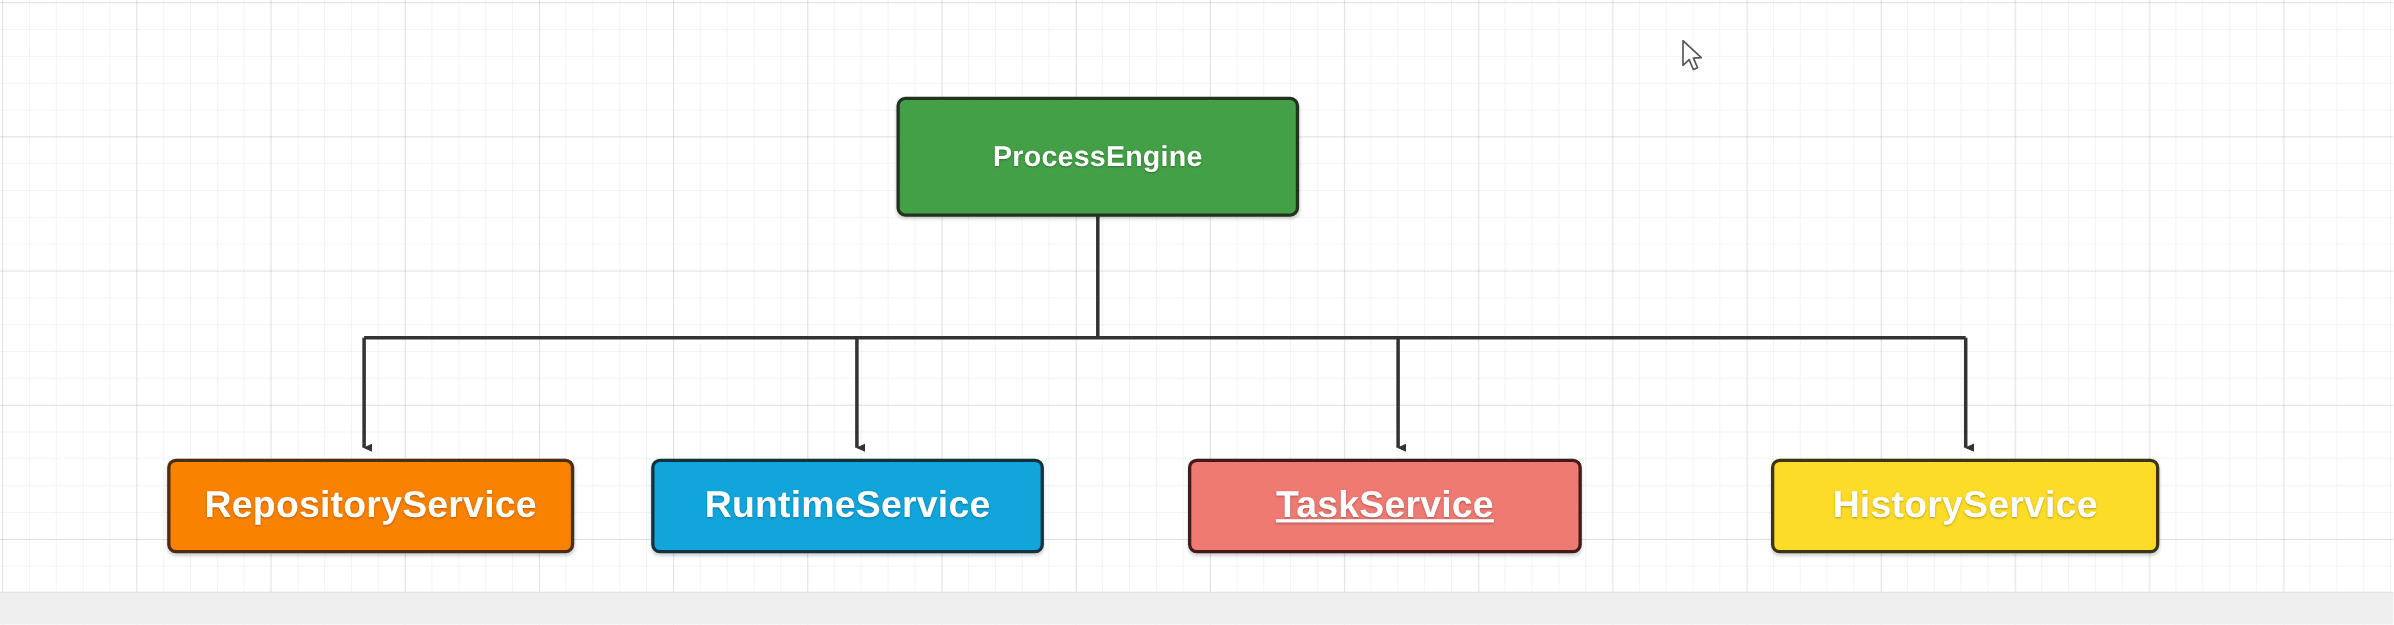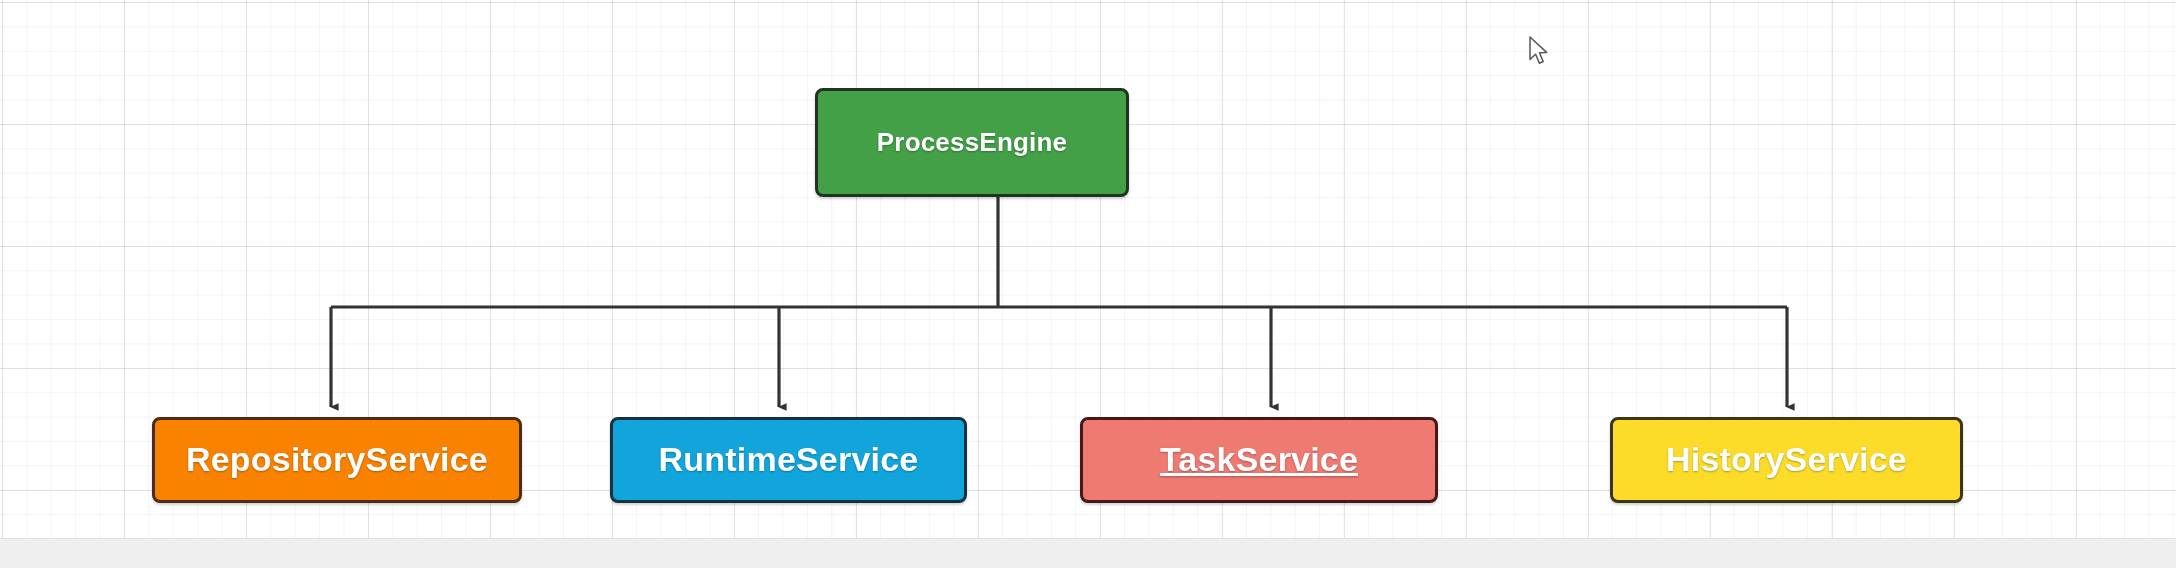--- a/index.html
+++ b/index.html
@@ -58,21 +58,21 @@
   .node-label {
     display: block;
     line-height: 1.1;
     padding: 0 6px;
   }
 
   
   .node-root {
     left: 815px;
     top: 88px;
-    width: 314px;
+    width: 366px;
     height: 109px;
     font-size: 26px;
     background: #43a047;
     border: 3px solid #22331f;
     box-shadow: 0 2px 3px rgba(0,0,0,0.18);
   }
 
   
   .node-leaf {
     top: 417px;
@@ -81,21 +81,21 @@
     box-shadow: 0 2px 3px rgba(0,0,0,0.18);
   }
 
   .node-repository {
     left: 152px;
     width: 370px;
     background: #f98200;
     border: 3px solid #4a2d12;
   }
   .node-runtime {
-    left: 610px;
+    left: 592px;
     width: 357px;
     background: #12a5dc;
     border: 3px solid #12323f;
     text-align: right;
   }
   .node-task {
     left: 1080px;
     width: 358px;
     background: #ef7濃;
     border: 3px solid #43191a;

